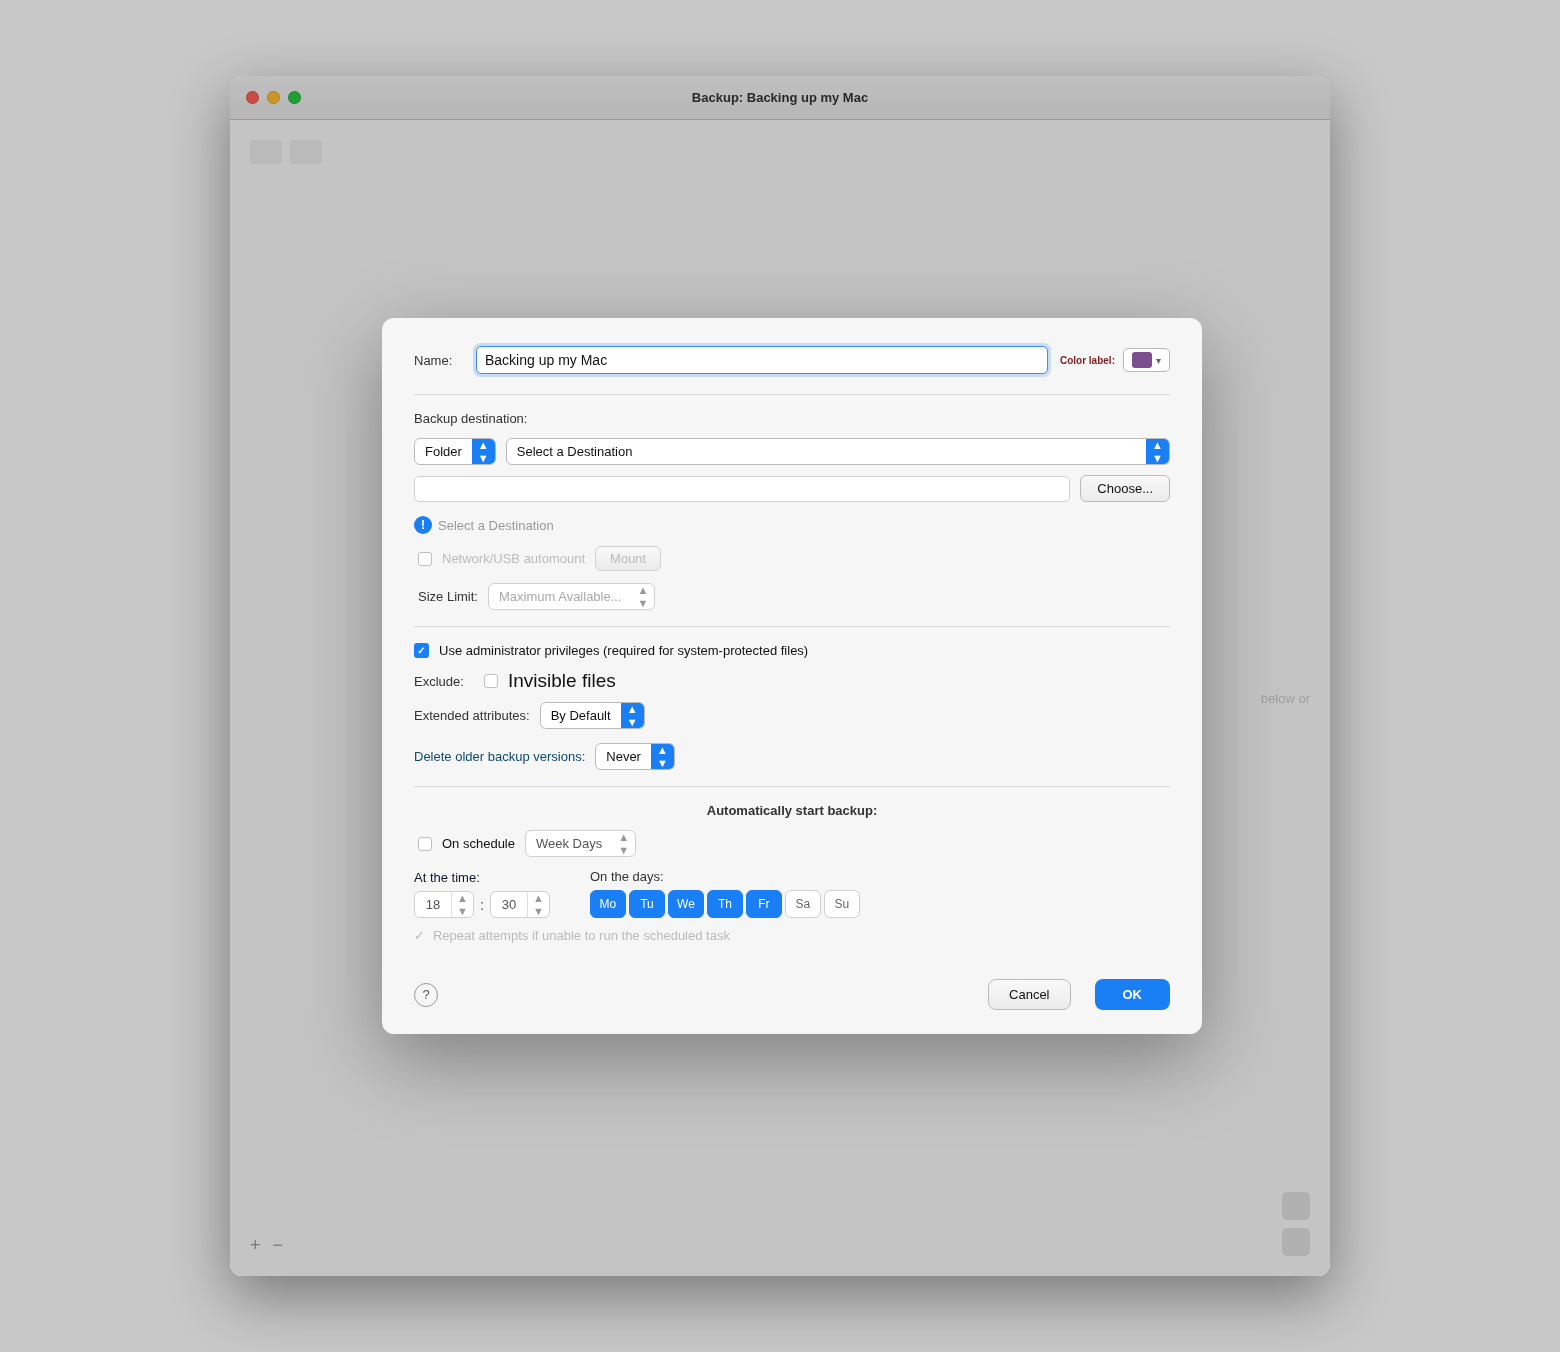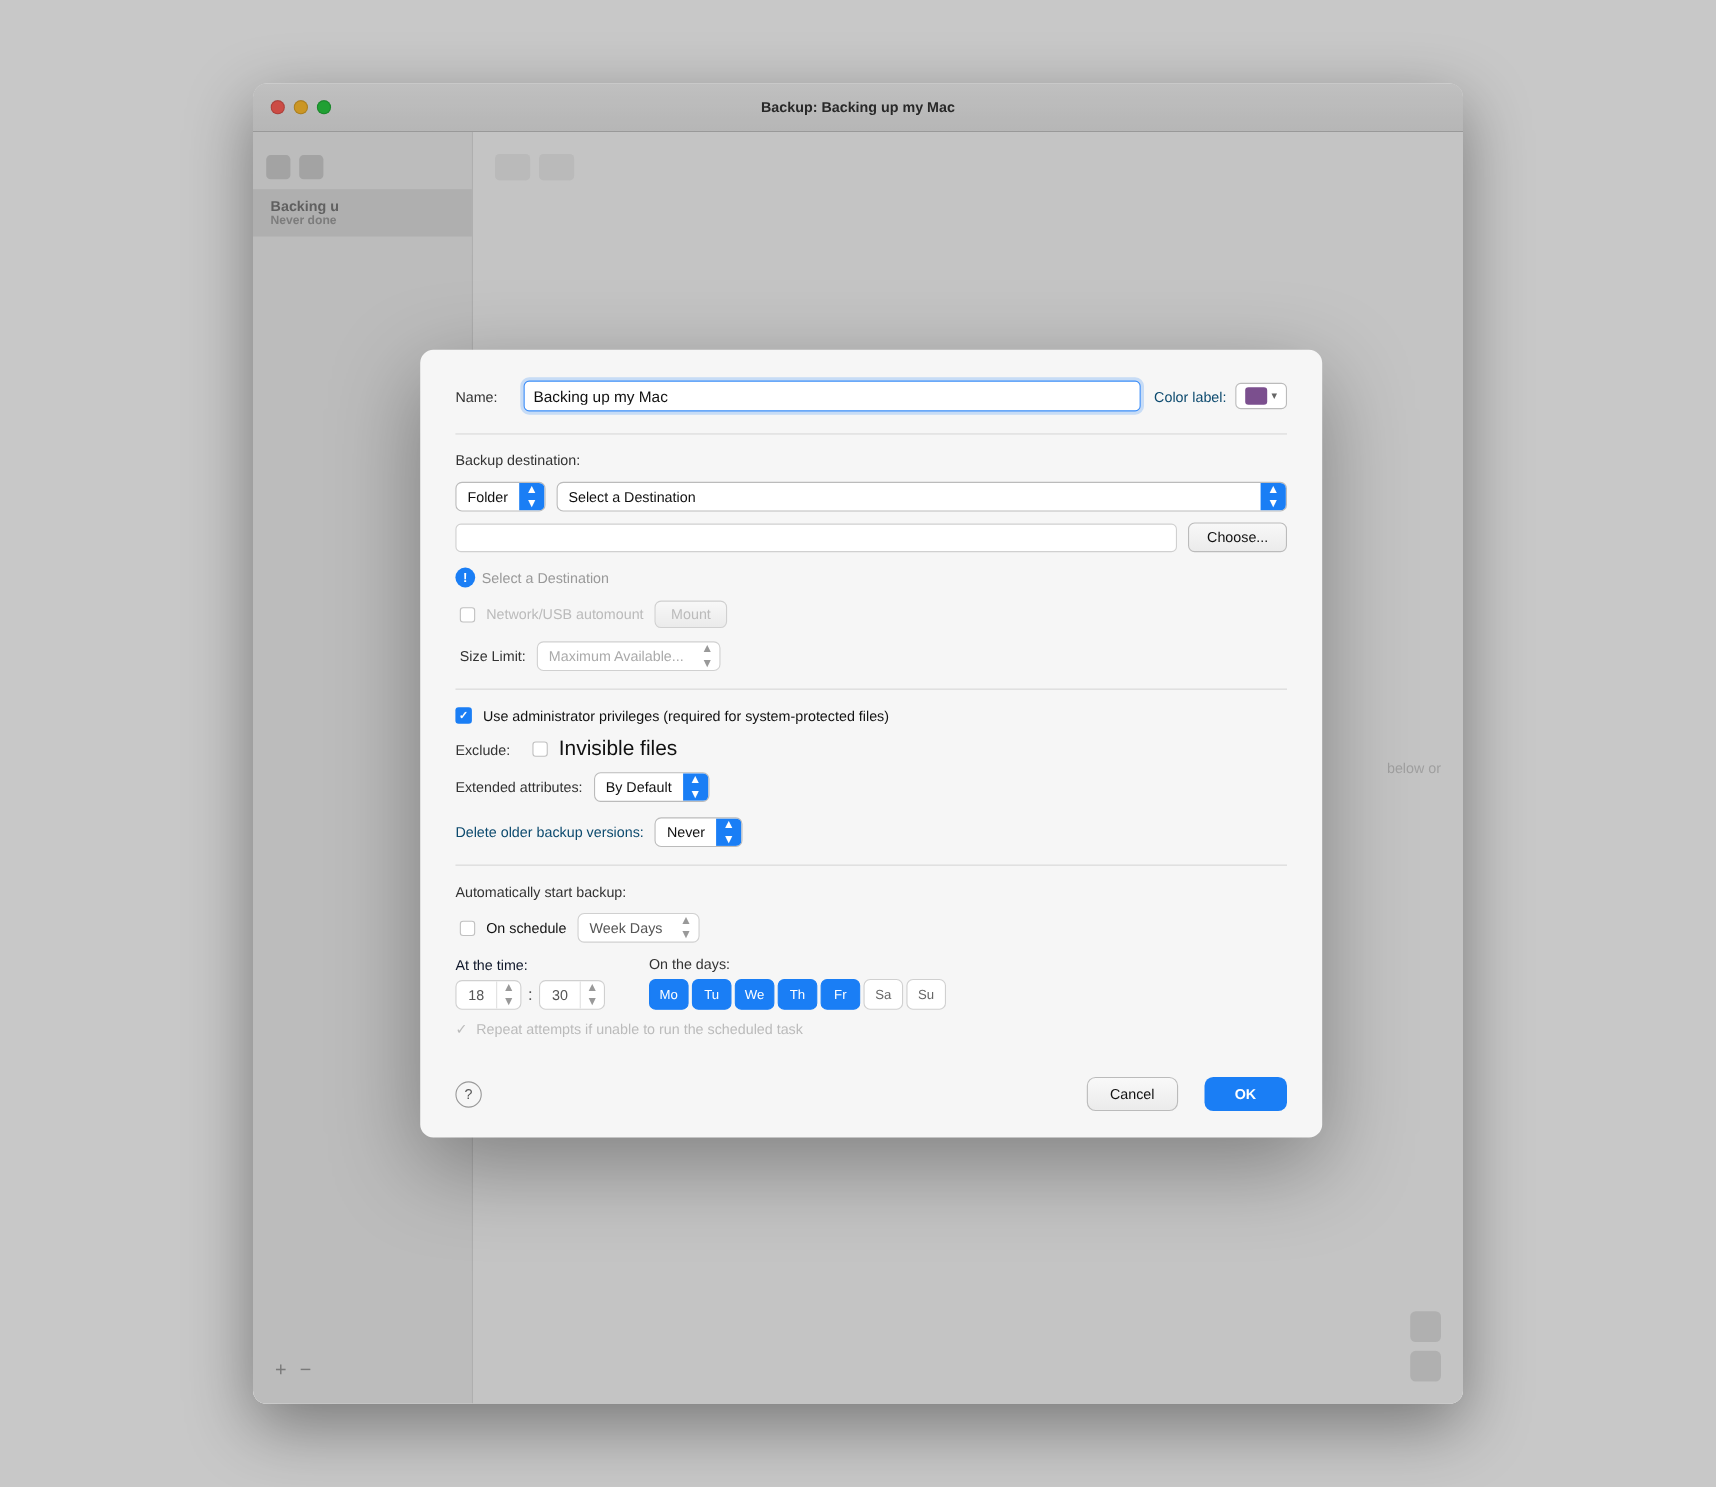--- a/index.html
+++ b/index.html
@@ -157,22 +157,23 @@
     }
 
     .color-label-section {
       display: flex;
       align-items: center;
       gap: 8px;
       margin-left: auto;
     }
 
     .color-label-text {
-      font-size: 13px;
-      color: #0c4a6e;
+      font-size: 10px;
+      color: #7f1d1d;
+      font-weight: bold;
     }
 
     .color-swatch-btn {
       display: flex;
       align-items: center;
       gap: 4px;
       border: 1px solid #bbb;
       border-radius: 5px;
       padding: 3px 8px;
       background: white;
@@ -511,23 +512,24 @@
 
     .never-value {
       padding: 5px 10px;
       font-size: 13px;
       color: #111;
     }
 
     
     .auto-start-label {
       font-size: 13px;
-      font-weight: 400;
+      font-weight: 700;
       color: #333;
       margin-bottom: 12px;
+      text-align: center;
     }
 
     .auto-start-row1 {
       display: flex;
       align-items: center;
       gap: 10px;
       margin-bottom: 10px;
       padding-left: 4px;
     }
 
@@ -793,30 +795,20 @@
   <div class="title-bar">
     <div class="traffic-lights">
       <div class="traffic-light tl-close"></div>
       <div class="traffic-light tl-minimize"></div>
       <div class="traffic-light tl-maximize"></div>
     </div>
     <span class="title-bar-text">Backup: Backing up my Mac</span>
   </div>
 
   <div class="bg-content">
-    <div class="bg-sidebar">
-      <div style="height:40px; display:flex; align-items:center; padding:0 12px; gap:8px;">
-        <div style="width:22px;height:22px;background:#bbb;border-radius:4px;"></div>
-        <div style="width:22px;height:22px;background:#bbb;border-radius:4px;"></div>
-      </div>
-      <div class="bg-sidebar-item active">
-        <div style="font-size:13px;font-weight:600;color:#444;">Backing u</div>
-        <div style="font-size:11px;color:#777;">Never done</div>
-      </div>
-    </div>
     <div class="bg-main">
       <div class="bg-toolbar">
         <div class="bg-toolbar-btn"></div>
         <div class="bg-toolbar-btn"></div>
       </div>
     </div>
     <div class="bg-right-hint">below or</div>
     <div class="bg-bottom-icons">
       <div class="bg-icon-box"></div>
       <div class="bg-icon-box"></div>

